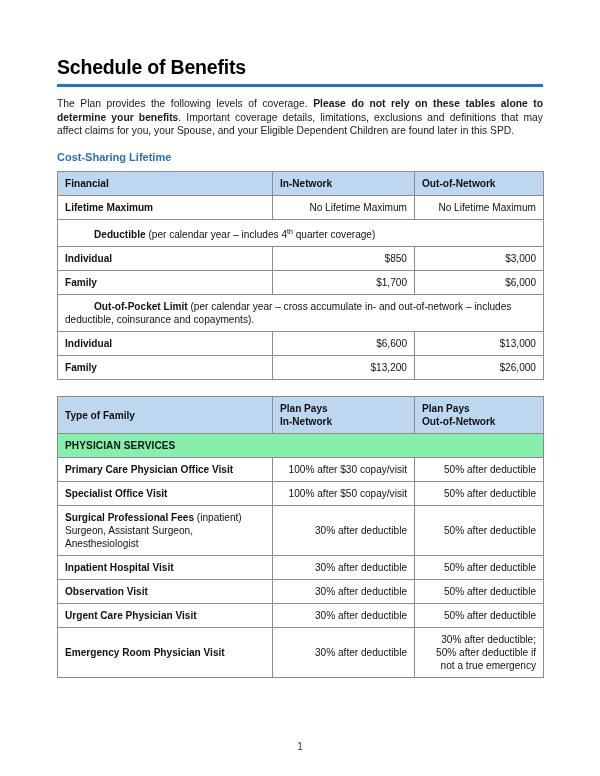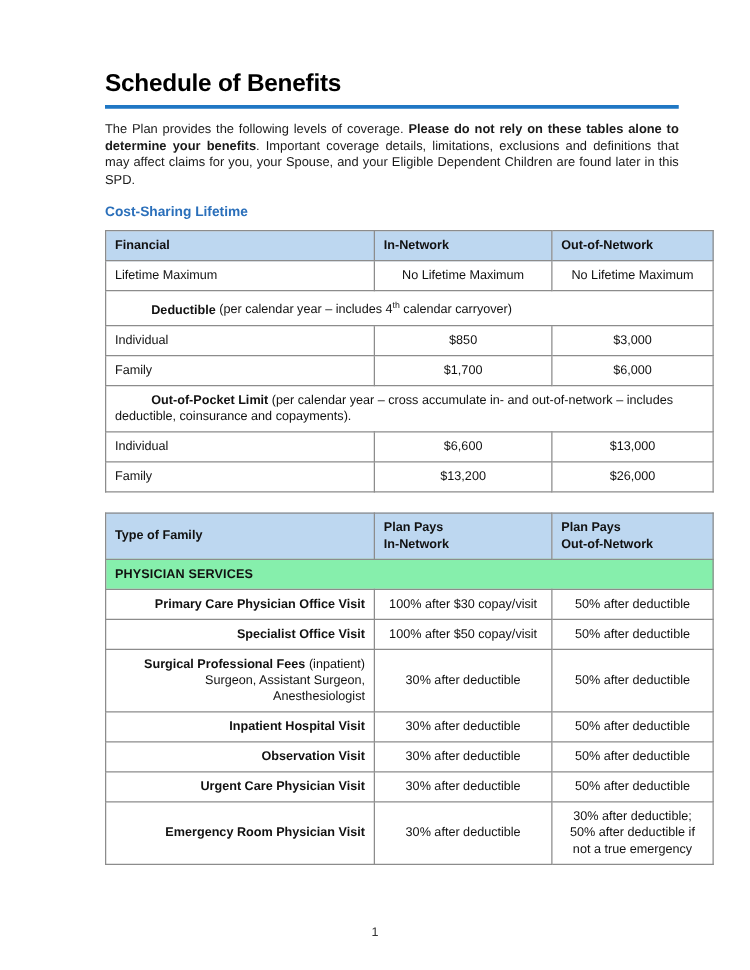--- a/index.html
+++ b/index.html
@@ -12,21 +12,21 @@
     background: #ffffff;
     font-family: "Liberation Sans", sans-serif;
     color: #000000;
     overflow: hidden;
   }
   .page {
     position: relative;
     width: 600px;
     height: 776px;
     box-sizing: border-box;
-    padding: 56px 57px 0 84px;
+    padding: 56px 57px 0 57px;
   }
   .doc-title {
     font-size: 19.5px;
     font-weight: bold;
     letter-spacing: -0.2px;
     margin: 0 0 5px 0;
     color: #000;
   }
   .title-rule {
     height: 3px;
@@ -62,31 +62,31 @@
     color: #111;
   }
   th.hdr {
     background: #bdd7f0;
     text-align: left;
     font-weight: bold;
     font-size: 10.6px;
     padding: 7px 5px;
     line-height: 12.5px;
   }
-  td.lbl { font-weight: normal; text-align: left; }
-  td.val { text-align: center; }
+  td.lbl { font-weight: bold; text-align: left; }
+  td.val { text-align: right; }
   td.span-note { text-align: left; font-weight: normal; }
   td.span-note b { font-weight: bold; margin-left: 29px; }
   td.groupbar {
     background: #86efac;
     font-weight: bold;
     text-align: left;
     letter-spacing: 0.1px;
   }
-  td.svc { font-weight: bold; text-align: right; }
+  td.svc { font-weight: bold; text-align: left; }
   td.svc .sub { font-weight: normal; }
   sup { font-size: 7px; vertical-align: super; }
   .multiline { white-space: pre-line; }
   .page-number {
     position: absolute;
     left: 0;
     right: 0;
     bottom: 24px;
     text-align: center;
     font-size: 10px;
@@ -121,21 +121,21 @@
         <th class="hdr">Out-of-Network</th>
       </tr>
     </thead>
     <tbody>
       <tr>
         <td class="lbl">Lifetime Maximum</td>
         <td class="val">No Lifetime Maximum</td>
         <td class="val">No Lifetime Maximum</td>
       </tr>
       <tr>
-        <td class="span-note" colspan="3"><b>Deductible</b><span> (per calendar year – includes 4</span><sup>th</sup><span> calendar carryover)</span></td>
+        <td class="span-note" colspan="3"><b>Deductible</b><span> (per calendar year – includes 4</span><sup>th</sup><span> quarter coverage)</span></td>
       </tr>
       <tr>
         <td class="lbl">Individual</td>
         <td class="val">$850</td>
         <td class="val">$3,000</td>
       </tr>
       <tr>
         <td class="lbl">Family</td>
         <td class="val">$1,700</td>
         <td class="val">$6,000</td>

